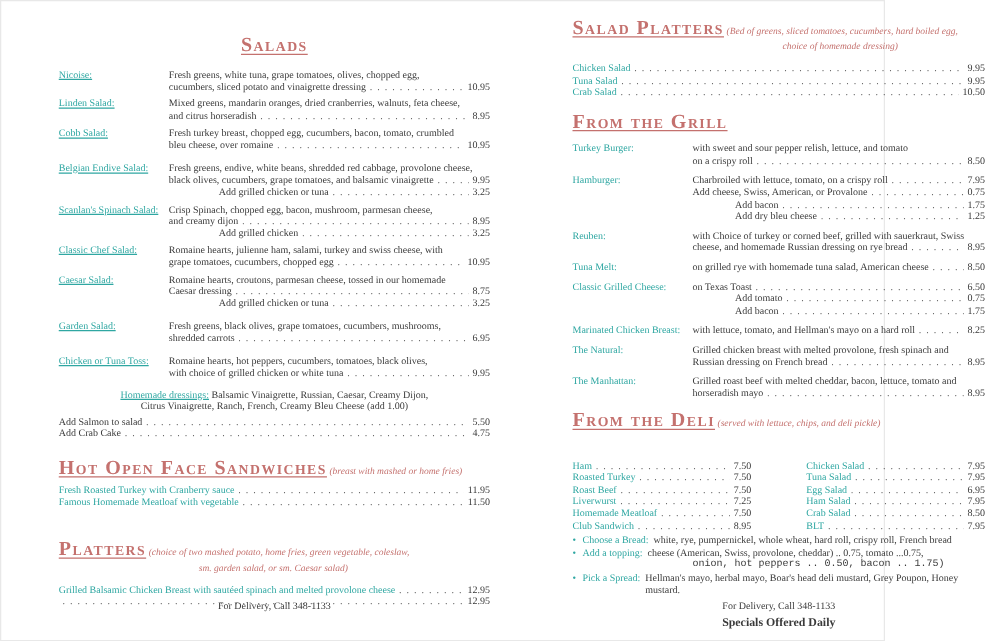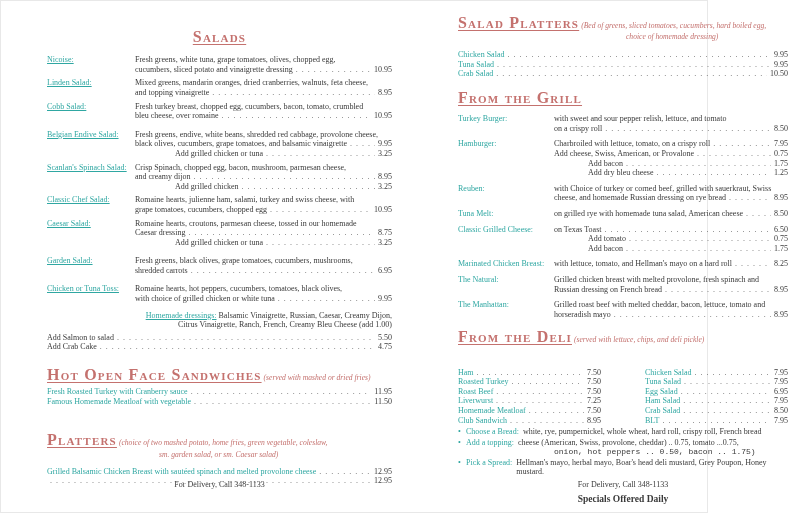--- a/index.html
+++ b/index.html
@@ -34,21 +34,21 @@
   .mi-desc{flex:1;min-width:0;}
 
   .line{display:flex;align-items:baseline;}
   .line .t{white-space:nowrap;}
   .line .dots{flex:1;overflow:hidden;white-space:nowrap;margin:0 3px;color:#555;}
   .line .dots::after{content:". . . . . . . . . . . . . . . . . . . . . . . . . . . . . . . . . . . . . . . . . . . . . . . . . . . . . . . . . . . . . . . . . . . . . . . . . . . . ";letter-spacing:1px;}
   .line .p{flex:none;}
   .salads-sec .line.indent{padding-left:40px;}
   .grill-sec .line.indent{padding-left:34px;}
 
-  .dressings{text-align:right;margin-top:7px;}
+  .dressings{text-align:center;margin-top:7px;}
   .addons{margin-top:3px;}
 
   .hotopen-sec{margin-top:13px;}
   .hotopen-items,.platters-items{margin-top:3px;}
   .platters-sec{margin-top:24px;}
   .plat-sub2{margin-left:112px;}
   .sp-sub2{margin-left:168px;}
   .sp-items{margin-top:9px;}
 
   .grill-sec{margin-top:9px;font-family:Liberation Serif, serif;}
@@ -96,21 +96,21 @@
               </div>
             </div>
           </div>
           <div class="mi">
             <span class="mi-name">Linden Salad:</span>
             <div class="mi-desc">
               <div class="line">
                 <span class="t">Mixed greens, mandarin oranges, dried cranberries, walnuts, feta cheese,</span>
               </div>
               <div class="line">
-                <span class="t">and topping vinaigrette</span>
+                <span class="t">and citrus horseradish</span>
                 <span class="dots"></span>
                 <span class="p">8.95</span>
               </div>
             </div>
           </div>
           <div class="mi">
             <span class="mi-name">Cobb Salad:</span>
             <div class="mi-desc">
               <div class="line">
                 <span class="t">Fresh turkey breast, chopped egg, cucumbers, bacon, tomato, crumbled</span>
@@ -230,21 +230,21 @@
             <span class="t">Add Crab Cake</span>
             <span class="dots"></span>
             <span class="p">4.75</span>
           </div>
         </div>
     </div>
 
     <div class="hotopen-sec">
       <div class="sec-head">
         <span class="sec-title">Hot Open Face Sandwiches</span>
-        <span class="sec-sub">(served with mashed or dried fries)</span>
+        <span class="sec-sub">(breast with mashed or home fries)</span>
       </div>
       <div id="hotopen-items" class="hotopen-items">
           <div class="line">
             <span class="t teal">Fresh Roasted Turkey with Cranberry sauce</span>
             <span class="dots"></span>
             <span class="p">11.95</span>
           </div>
           <div class="line">
             <span class="t teal">Famous Homemade Meatloaf with vegetable</span>
             <span class="dots"></span>

